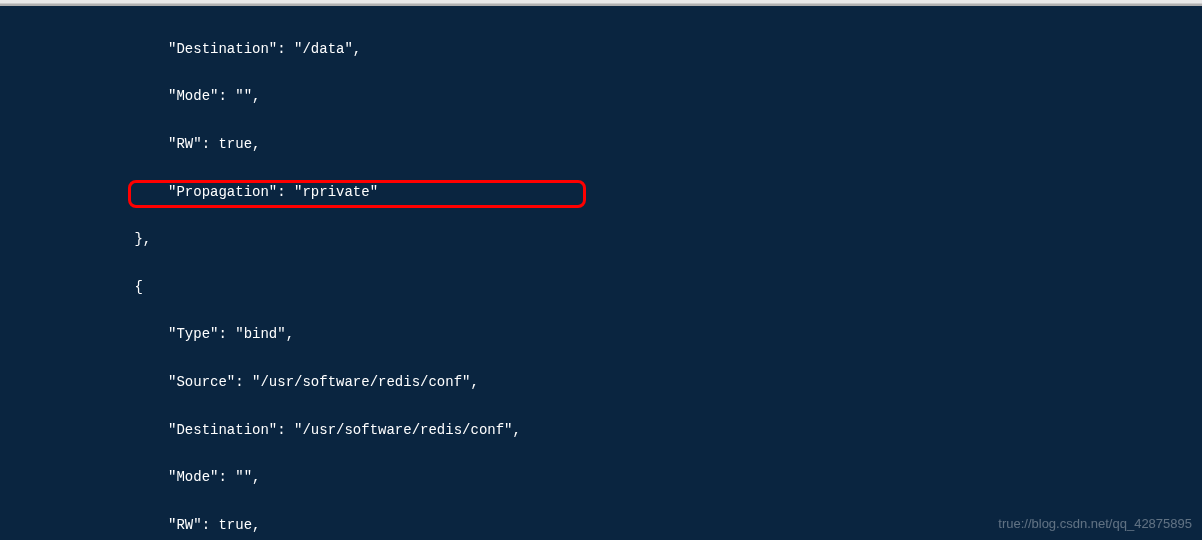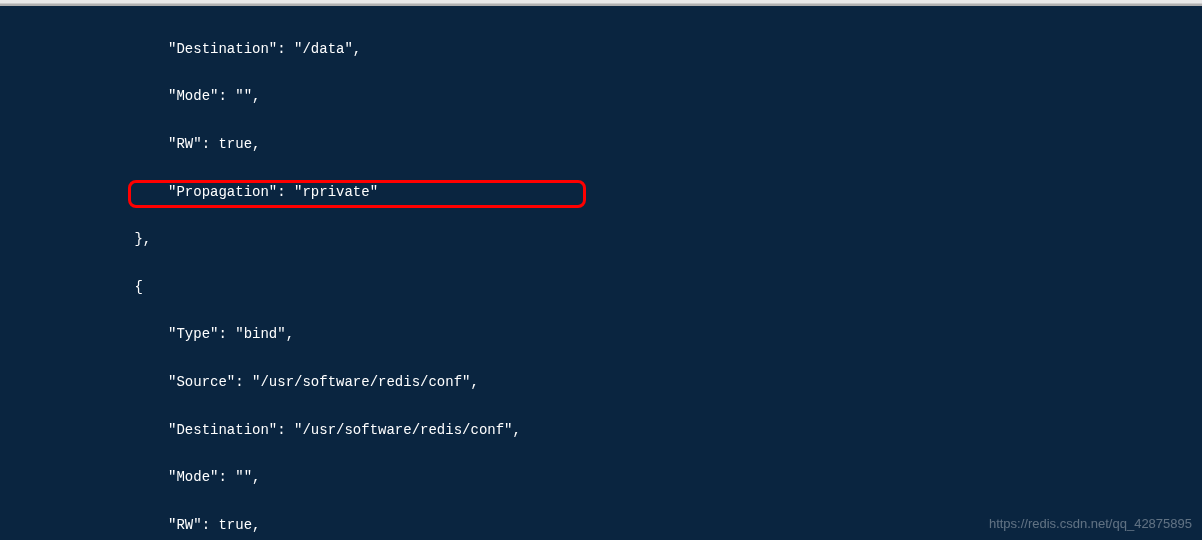--- a/index.html
+++ b/index.html
@@ -76,13 +76,13 @@
 
 
 
 
 
 
 </div>
 
 <div class="highlight-box"></div>
 
-<div class="watermark">https://redis.csdn.net/qq_42875895</div>
+<div class="watermark">true://blog.csdn.net/qq_42875895</div>
 
 </body></html>

